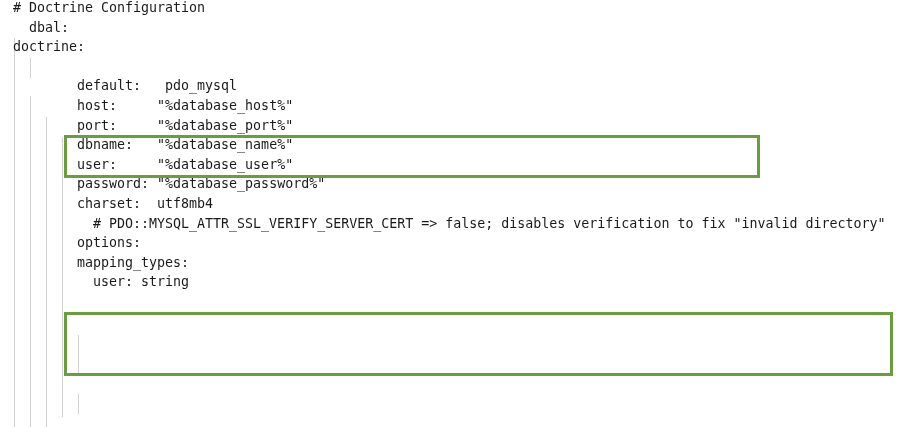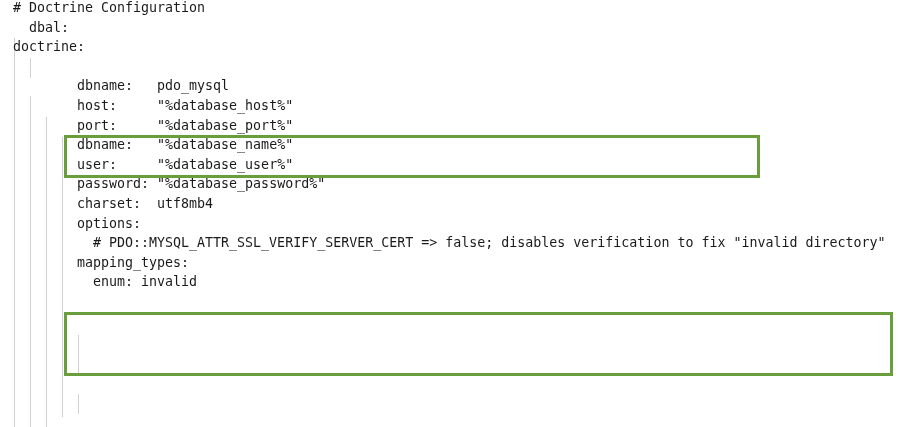--- a/index.html
+++ b/index.html
@@ -47,27 +47,27 @@
 <div class="guide" style="left:46px; top:117px; height:310px;"></div>
 <div class="guide" style="left:62px; top:137px; height:280px;"></div>
 <div class="guide" style="left:78px; top:335px; height:38px;"></div>
 <div class="guide" style="left:78px; top:394px; height:20px;"></div>
 
 <div class="code">
   <div class="line"># Doctrine Configuration</div>
   <div class="line" style="padding-left:16px">dbal:</div>
   <div class="line">doctrine:</div>
   <div class="line"></div>
-  <div class="line" style="padding-left:64px">dbname:   pdo_mysql</div>
+  <div class="line" style="padding-left:64px">default:   pdo_mysql</div>
   <div class="line" style="padding-left:64px">host:     "%database_host%"</div>
   <div class="line" style="padding-left:64px">port:     "%database_port%"</div>
   <div class="line" style="padding-left:64px">dbname:   "%database_name%"</div>
   <div class="line" style="padding-left:64px">user:     "%database_user%"</div>
   <div class="line" style="padding-left:64px">password: "%database_password%"</div>
   <div class="line" style="padding-left:64px">charset:  utf8mb4</div>
+  <div class="line" style="padding-left:80px"># PDO::MYSQL_ATTR_SSL_VERIFY_SERVER_CERT =&gt; false; disables verification to fix "invalid directory"</div>
   <div class="line" style="padding-left:64px">options:</div>
-  <div class="line" style="padding-left:80px"># PDO::MYSQL_ATTR_SSL_VERIFY_SERVER_CERT =&gt; false; disables verification to fix "invalid directory"</div>
   <div class="line" style="padding-left:64px">mapping_types:</div>
-  <div class="line" style="padding-left:80px">enum: invalid</div>
+  <div class="line" style="padding-left:80px">user: string</div>
 </div>
 
 <div class="hl-box" style="left:64px; top:135px; width:696px; height:43px;"></div>
 <div class="hl-box" style="left:64px; top:312px; width:829px; height:64px;"></div>
 
 </body></html>

